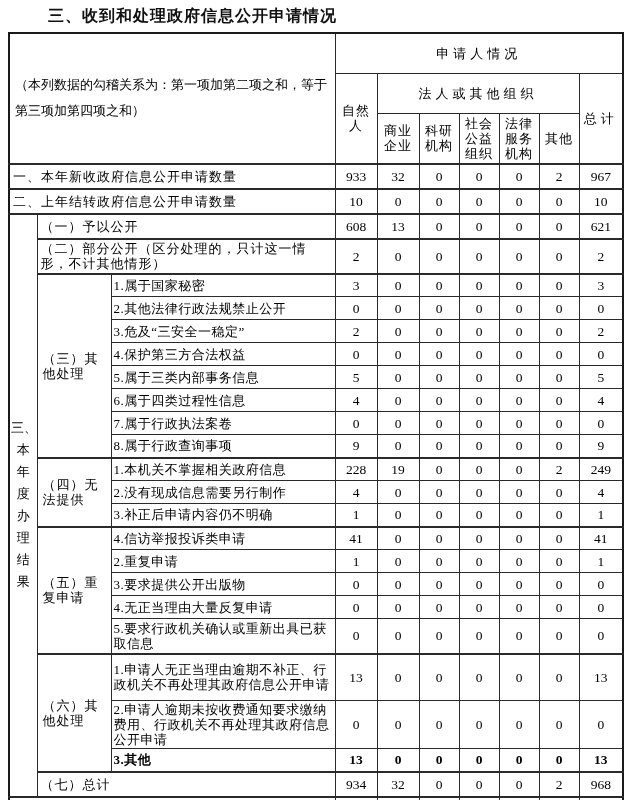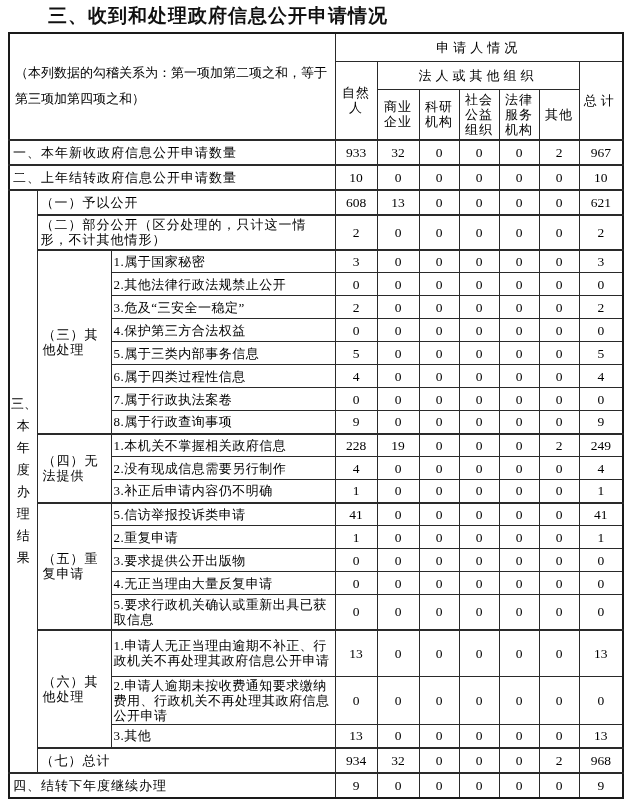--- a/index.html
+++ b/index.html
@@ -4,37 +4,37 @@
 <style>
   html,body { margin:0; padding:0; }
   body {
     width:627px; height:800px; background:#ffffff; color:#000;
     font-family:"Liberation Serif","DejaVu Serif",serif;
     overflow:hidden;
   }
   .page { width:627px; height:800px; position:relative; }
   .page-title {
     font-family:"Liberation Sans","DejaVu Sans",sans-serif;
-    font-weight:bold; font-size:19px; letter-spacing:1px;
+    font-weight:bold; font-size:16px; letter-spacing:1px;
     margin:4px 0 4px 48px; line-height:24px; color:#111;
   }
   table.report {
     border-collapse:collapse; table-layout:fixed;
     margin-left:8px; width:614px;
     border:2px solid #1a1a1a;
   }
   td {
     border:1px solid #2a2a2a;
     font-size:13px; line-height:15px;
     padding:1px 3px; vertical-align:middle;
     overflow:hidden; word-break:break-word;
   }
   tr.thick > td { border-top-width:2px; }
   tr.h-r1 { height:22px; } tr.h-r2 { height:24px; } tr.h-r3 { height:50px; }
-  .hdr  { text-align:center; letter-spacing:4px; padding:6px 0; }
+  .hdr  { text-align:center; letter-spacing:4px; padding:12px 0; }
   .hdr2 { text-align:center; letter-spacing:1px; padding:1px 0; word-break:break-all; }
   .note { letter-spacing:0; line-height:26px; padding:2px 5px; }
   .lbl  { letter-spacing:1px; text-align:left; }
   .grp  { letter-spacing:1px; text-align:left; padding-left:5px; }
   .item { letter-spacing:0.5px; text-align:left; padding:1px 2px; line-height:15px; }
   .num  { text-align:center; font-size:13.5px; padding:0; }
   .vlbl { text-align:center; word-break:break-all; line-height:22px; padding:0 1px; letter-spacing:0; }
 </style>
 </head>
 <body>
@@ -223,21 +223,21 @@
           <td class="num">1</td>
           <td class="num">0</td>
           <td class="num">0</td>
           <td class="num">0</td>
           <td class="num">0</td>
           <td class="num">0</td>
           <td class="num">1</td>
         </tr>
         <tr class="thick" style="height: 23px;">
           <td rowspan="5" class="grp">（五）重复申请</td>
-          <td class="item">5.信访举报投诉类申请</td>
+          <td class="item">4.信访举报投诉类申请</td>
           <td class="num">41</td>
           <td class="num">0</td>
           <td class="num">0</td>
           <td class="num">0</td>
           <td class="num">0</td>
           <td class="num">0</td>
           <td class="num">41</td>
         </tr>
         <tr style="height: 23px;">
           <td class="item">2.重复申请</td>
@@ -293,21 +293,21 @@
         <tr style="height: 47px;">
           <td class="item">2.申请人逾期未按收费通知要求缴纳费用、行政机关不再处理其政府信息公开申请</td>
           <td class="num">0</td>
           <td class="num">0</td>
           <td class="num">0</td>
           <td class="num">0</td>
           <td class="num">0</td>
           <td class="num">0</td>
           <td class="num">0</td>
         </tr>
-        <tr style="height: 23px;">
+        <tr style="height: 23px; font-weight: bold;">
           <td class="item">3.其他</td>
           <td class="num">13</td>
           <td class="num">0</td>
           <td class="num">0</td>
           <td class="num">0</td>
           <td class="num">0</td>
           <td class="num">0</td>
           <td class="num">13</td>
         </tr>
         <tr class="thick" style="height: 25px;">

